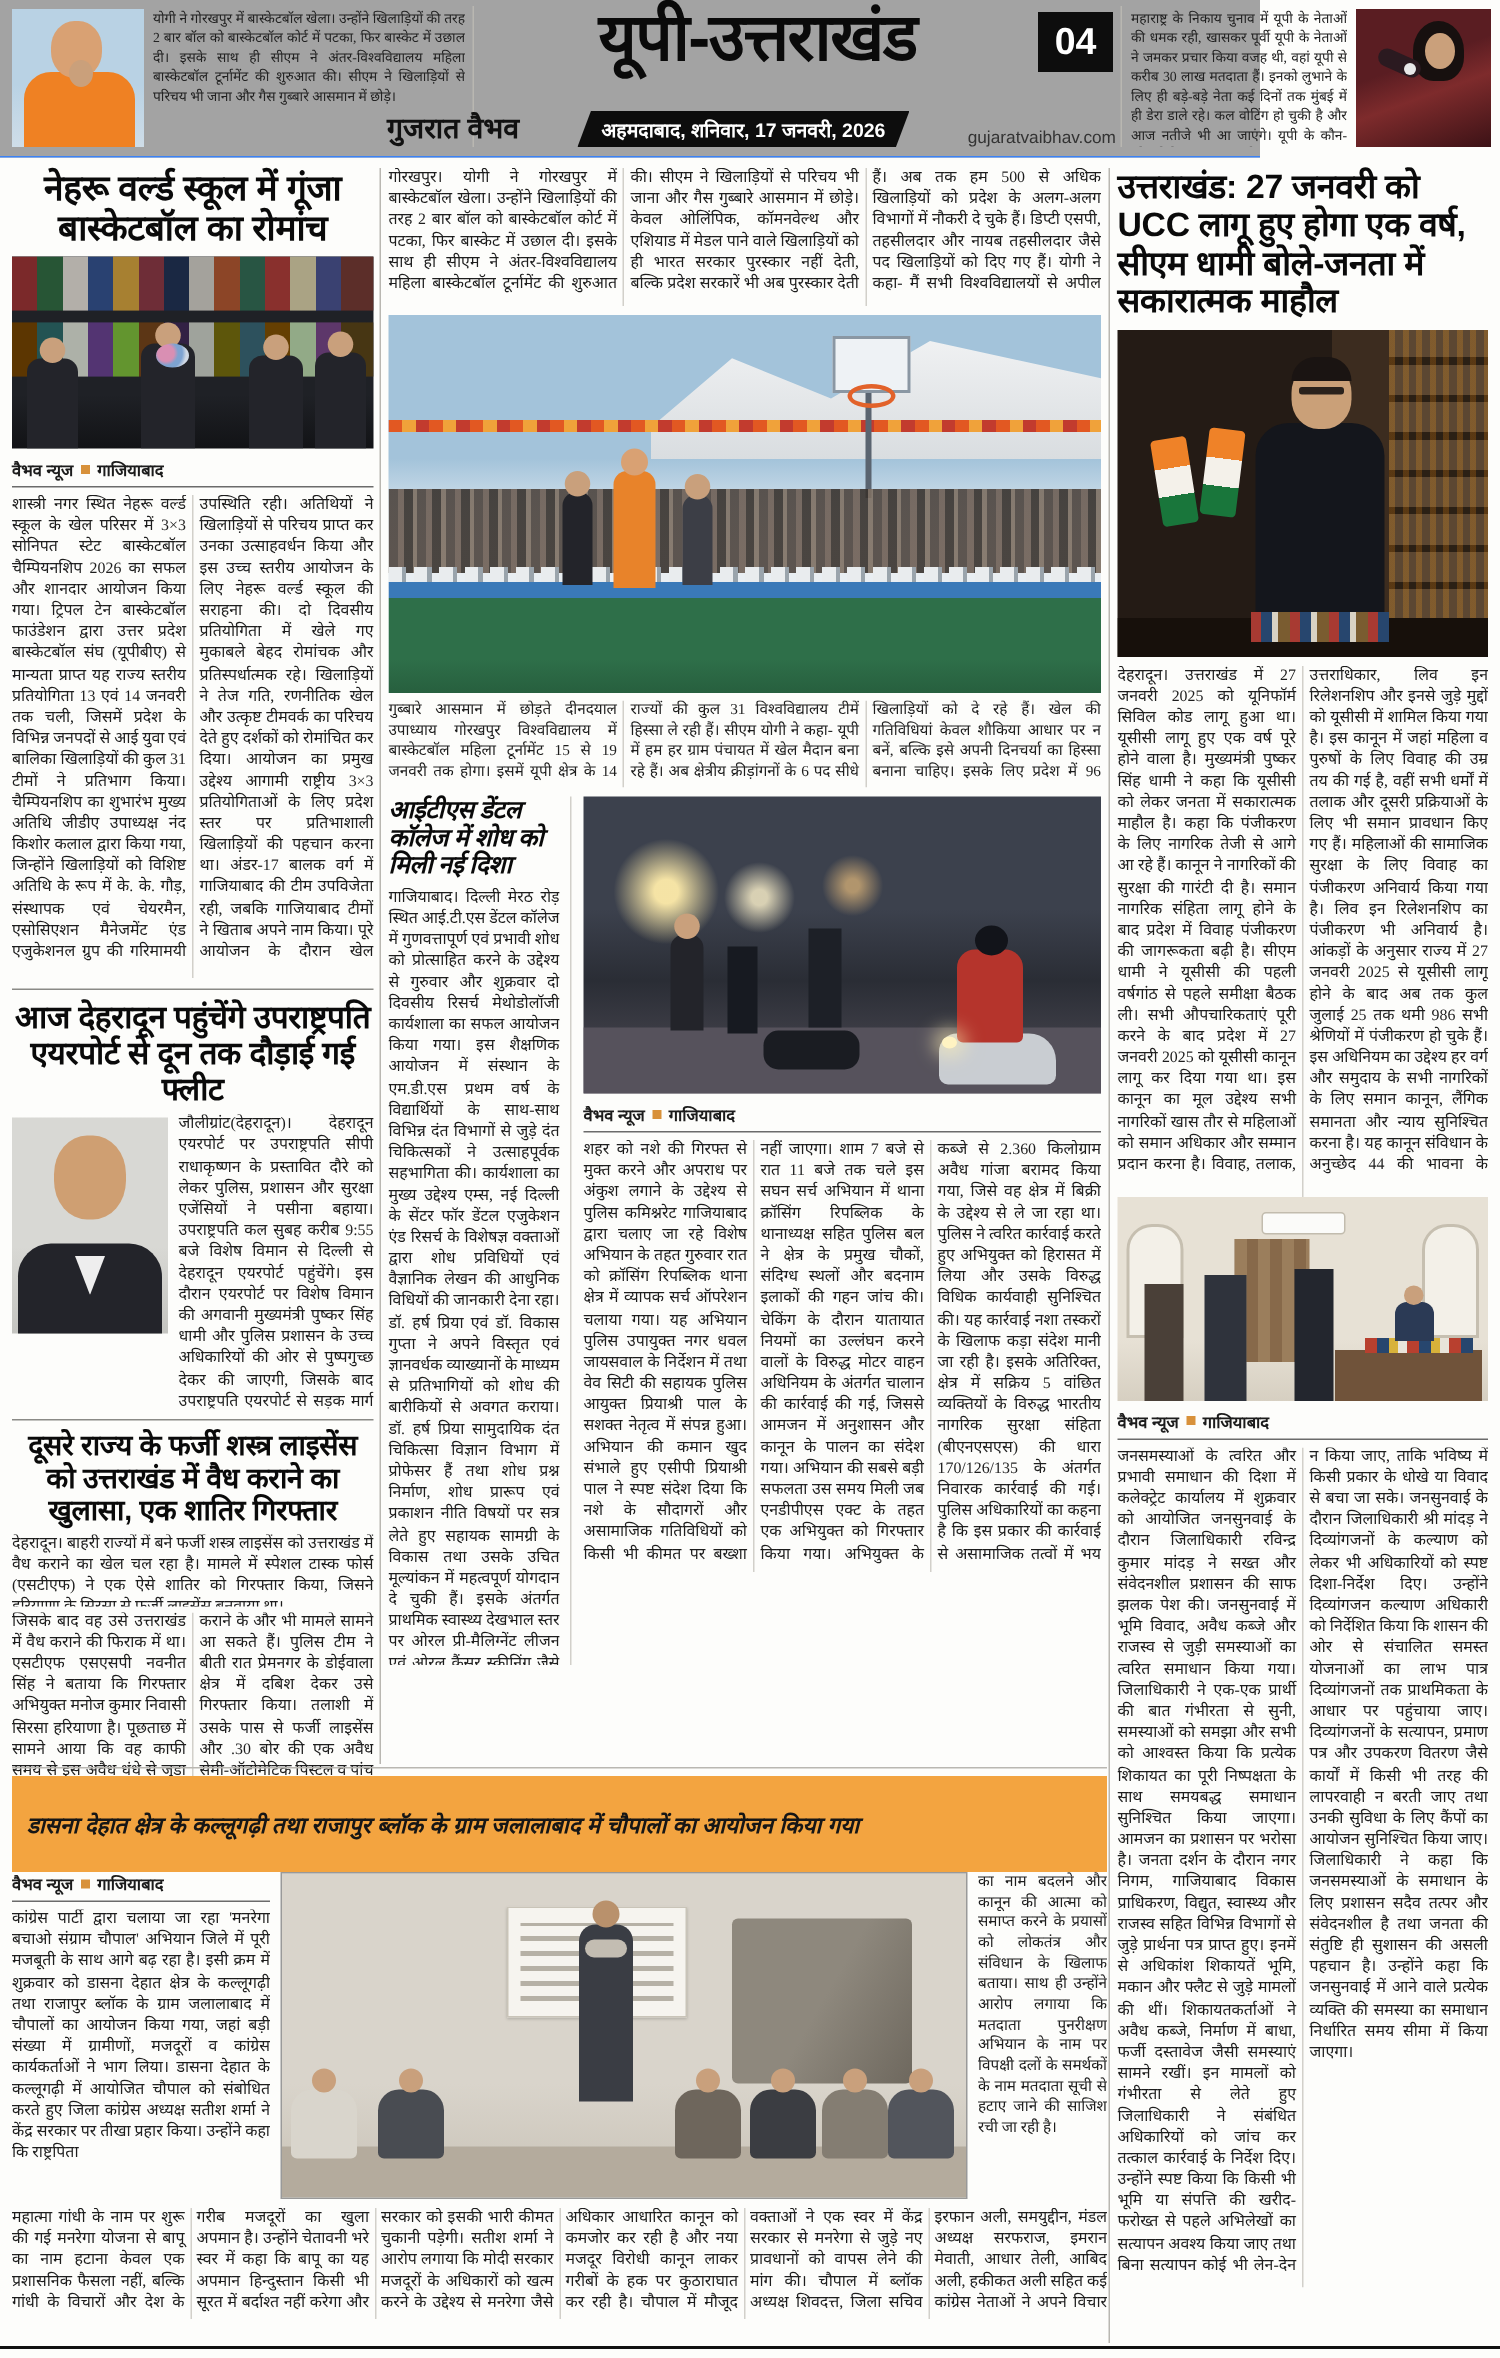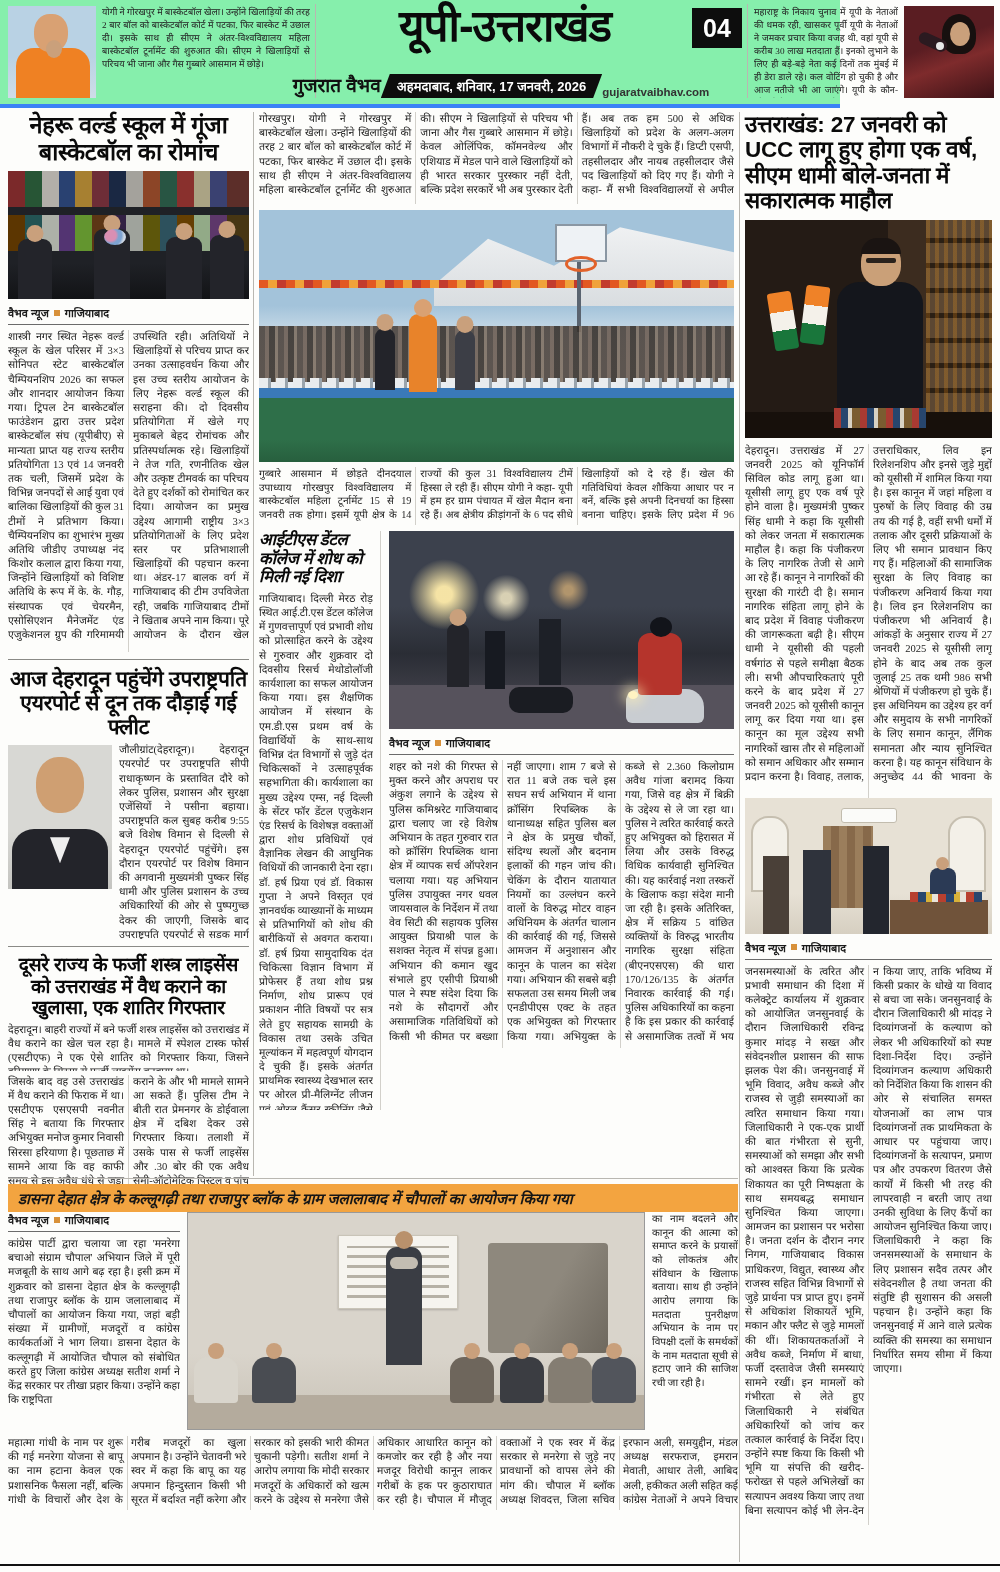--- a/index.html
+++ b/index.html
@@ -10,28 +10,28 @@
   .bt{font-family:"Liberation Serif",serif;font-size:10.6px;line-height:1.34;text-align:justify;color:#1d1d1d;overflow:hidden;column-fill:auto}
   .c2{column-count:2;column-gap:9px;column-rule:1px solid #d2d0ca}
   .c3{column-count:3;column-gap:9px;column-rule:1px solid #d2d0ca}
   .c6{column-count:6;column-gap:8px;column-rule:1px solid #d2d0ca}
   .hl{font-weight:800;color:#0a0a0a;line-height:1.13;letter-spacing:-.2px}
   .center{text-align:center}
   .byline{display:flex;align-items:center;gap:5px;font-size:11px;font-weight:700;color:#1c1c1c;border-bottom:1.2px solid #6b6b6b;padding-bottom:4px;margin:6px 0 5px}
   .byline .sq{width:6px;height:6px;background:#d8913a;display:inline-block}
   .hrule{border:0;border-top:1px solid #8a8a86;margin:7px 0}
   
-  #header{position:absolute;left:0;top:0;width:840px;height:104px;background:#86efac;border-bottom:4px solid #3b82f6}
+  #header{position:absolute;left:0;top:0;width:840px;height:104px;background:#a3a3a3;border-bottom:1px solid #3b82f6}
   .teaser{display:flex;gap:6px}
   .teaser-text{font-family:"Liberation Serif",serif;font-size:9.2px;line-height:1.42;text-align:justify;color:#222;margin:0;overflow:hidden}
   .mast-title{font-size:44px;font-weight:800;color:#0a0a0a;letter-spacing:-1px;line-height:1.02;text-align:center}
-  .mast-row{display:flex;align-items:flex-end;justify-content:center}
+  .mast-row{display:flex;align-items:flex-end;justify-content:space-between}
   .paper-name{font-size:19px;font-weight:800;color:#111}
   .ribbon{background:#0d0d0d;color:#fff;font-weight:700;font-size:13px;padding:3px 16px;clip-path:polygon(9px 0,100% 0,calc(100% - 9px) 100%,0 100%)}
-  .website{font-size:11.5px;color:#333;font-weight:700}
+  .website{font-size:11.5px;color:#333;font-weight:400}
   .pagenum{background:#0d0d0d;color:#fff;font-weight:800;font-size:25px;display:flex;align-items:center;justify-content:center}
   .vdiv{width:1px;background:#b9b7b1}
   
   .ph{position:relative;overflow:hidden;background:#9a9a96}
   .ph b{position:absolute;display:block}
   .fig{border-radius:9px 9px 0 0;background:#23242a}
   .fig::before{content:'';position:absolute;top:-14px;left:50%;transform:translateX(-50%);width:17px;height:17px;border-radius:50%;background:#c9a07c}
   
   .ph-yh{background:linear-gradient(180deg,#b9d2e4 0 55%,#cfdde8)}
   .ph-yh .body{left:8px;bottom:-6px;width:74px;height:56px;border-radius:18px 18px 0 0;background:#ef8123}
@@ -114,21 +114,21 @@
   .ph-ch .floor{left:0;bottom:0;width:100%;height:34px;background:#b4ab9d}
   .ph-ch .sit{bottom:26px;width:44px;height:46px;border-radius:14px 14px 4px 4px}
   .ph-ch .p1{left:6px;background:#d9d5cc}.ph-ch .p1::before{background:#b9916c}
   .ph-ch .p2{left:64px;background:#494c52}
   .ph-ch .p3{left:262px;background:#6e665c}
   .ph-ch .p4{left:312px;background:#3b3d42}
   .ph-ch .p5{left:360px;background:#847d72}
   .ph-ch .p6{left:404px;background:#52555c}
   .ph-ch .sit::before{content:'';position:absolute;top:-14px;left:14px;width:16px;height:16px;border-radius:50%;background:#c9a07c}
   
-  .kicker{background:#f3a440;color:#161616;font-weight:700;font-style:italic;font-size:15px;padding:4px 10px}
+  .kicker{background:#f3a440;color:#161616;font-weight:700;font-style:italic;font-size:15px;padding:22px 10px}
   .hdiv{background:#b9b7b1}
 </style>
 </head>
 <body>
 
 <div class="page">
 
   <header id="header">
     <div class="abs teaser" style="left:8px;top:6px;width:302px;height:92px">
       <div class="ph ph-yh" style="width:88px;height:92px;flex:none">

